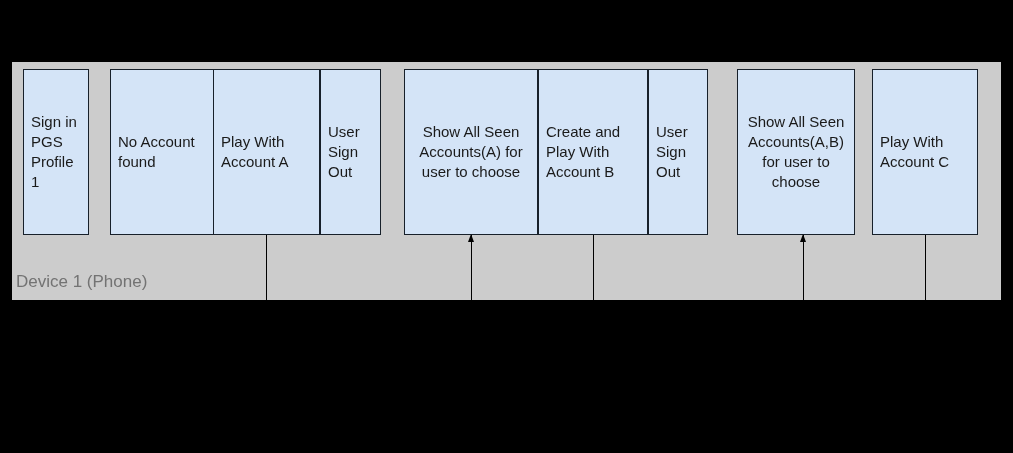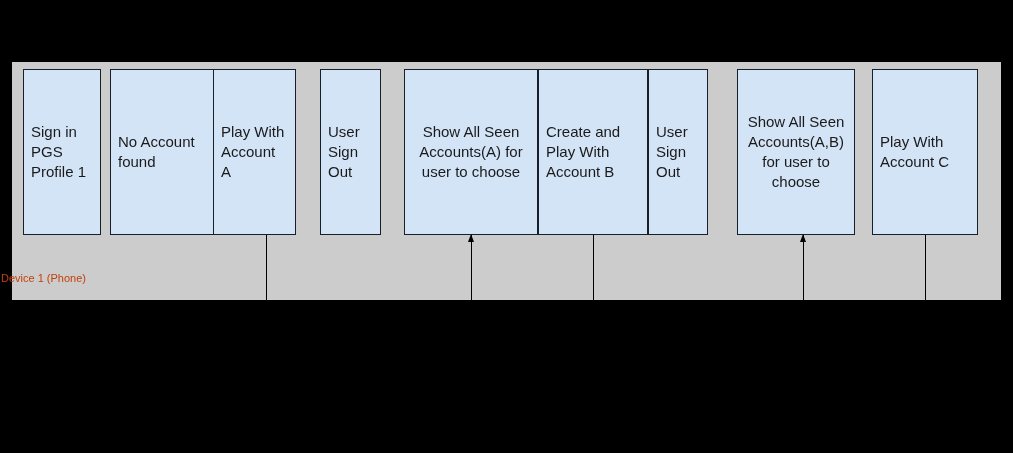--- a/index.html
+++ b/index.html
@@ -13,23 +13,23 @@
 
   
   .lifeline{
     position:absolute;
     left:12px;top:62px;
     width:989px;height:238px;
     background:#cccccc;
   }
   .lifeline-label{
     position:absolute;
-    left:1px;top:272px;
-    font-size:11px;
-    color:#c2410c;
+    left:16px;top:272px;
+    font-size:17px;
+    color:#737373;
     white-space:nowrap;
     letter-spacing:0px;
   }
 
   
   .box{
     position:absolute;
     top:69px;
     height:166px;
     background:#d4e4f7;
@@ -69,27 +69,27 @@
 </style>
 </head>
 <body>
 
 <div id="stage">
 
   <div class="lifeline"></div>
 
   <div class="lifeline-label">Device 1 (Phone)</div>
 
-  <div class="box left" style="left:23px;width:78px;">
+  <div class="box left" style="left:23px;width:66px;">
     <span class="txt">Sign in PGS Profile 1</span>
   </div>
   <div class="box left" style="left:110px;width:107px;">
     <span class="txt">No Account found</span>
   </div>
-  <div class="box left" style="left:213px;width:83px;">
+  <div class="box left" style="left:213px;width:107px;">
     <span class="txt">Play With Account A</span>
   </div>
   <div class="box left" style="left:320px;width:61px;">
     <span class="txt">User Sign Out</span>
   </div>
 
   <div class="box center" style="left:404px;width:134px;">
     <span class="txt">Show All Seen Accounts(A) for user to choose</span>
   </div>
   <div class="box left" style="left:538px;width:110px;justify-content:flex-end;">

